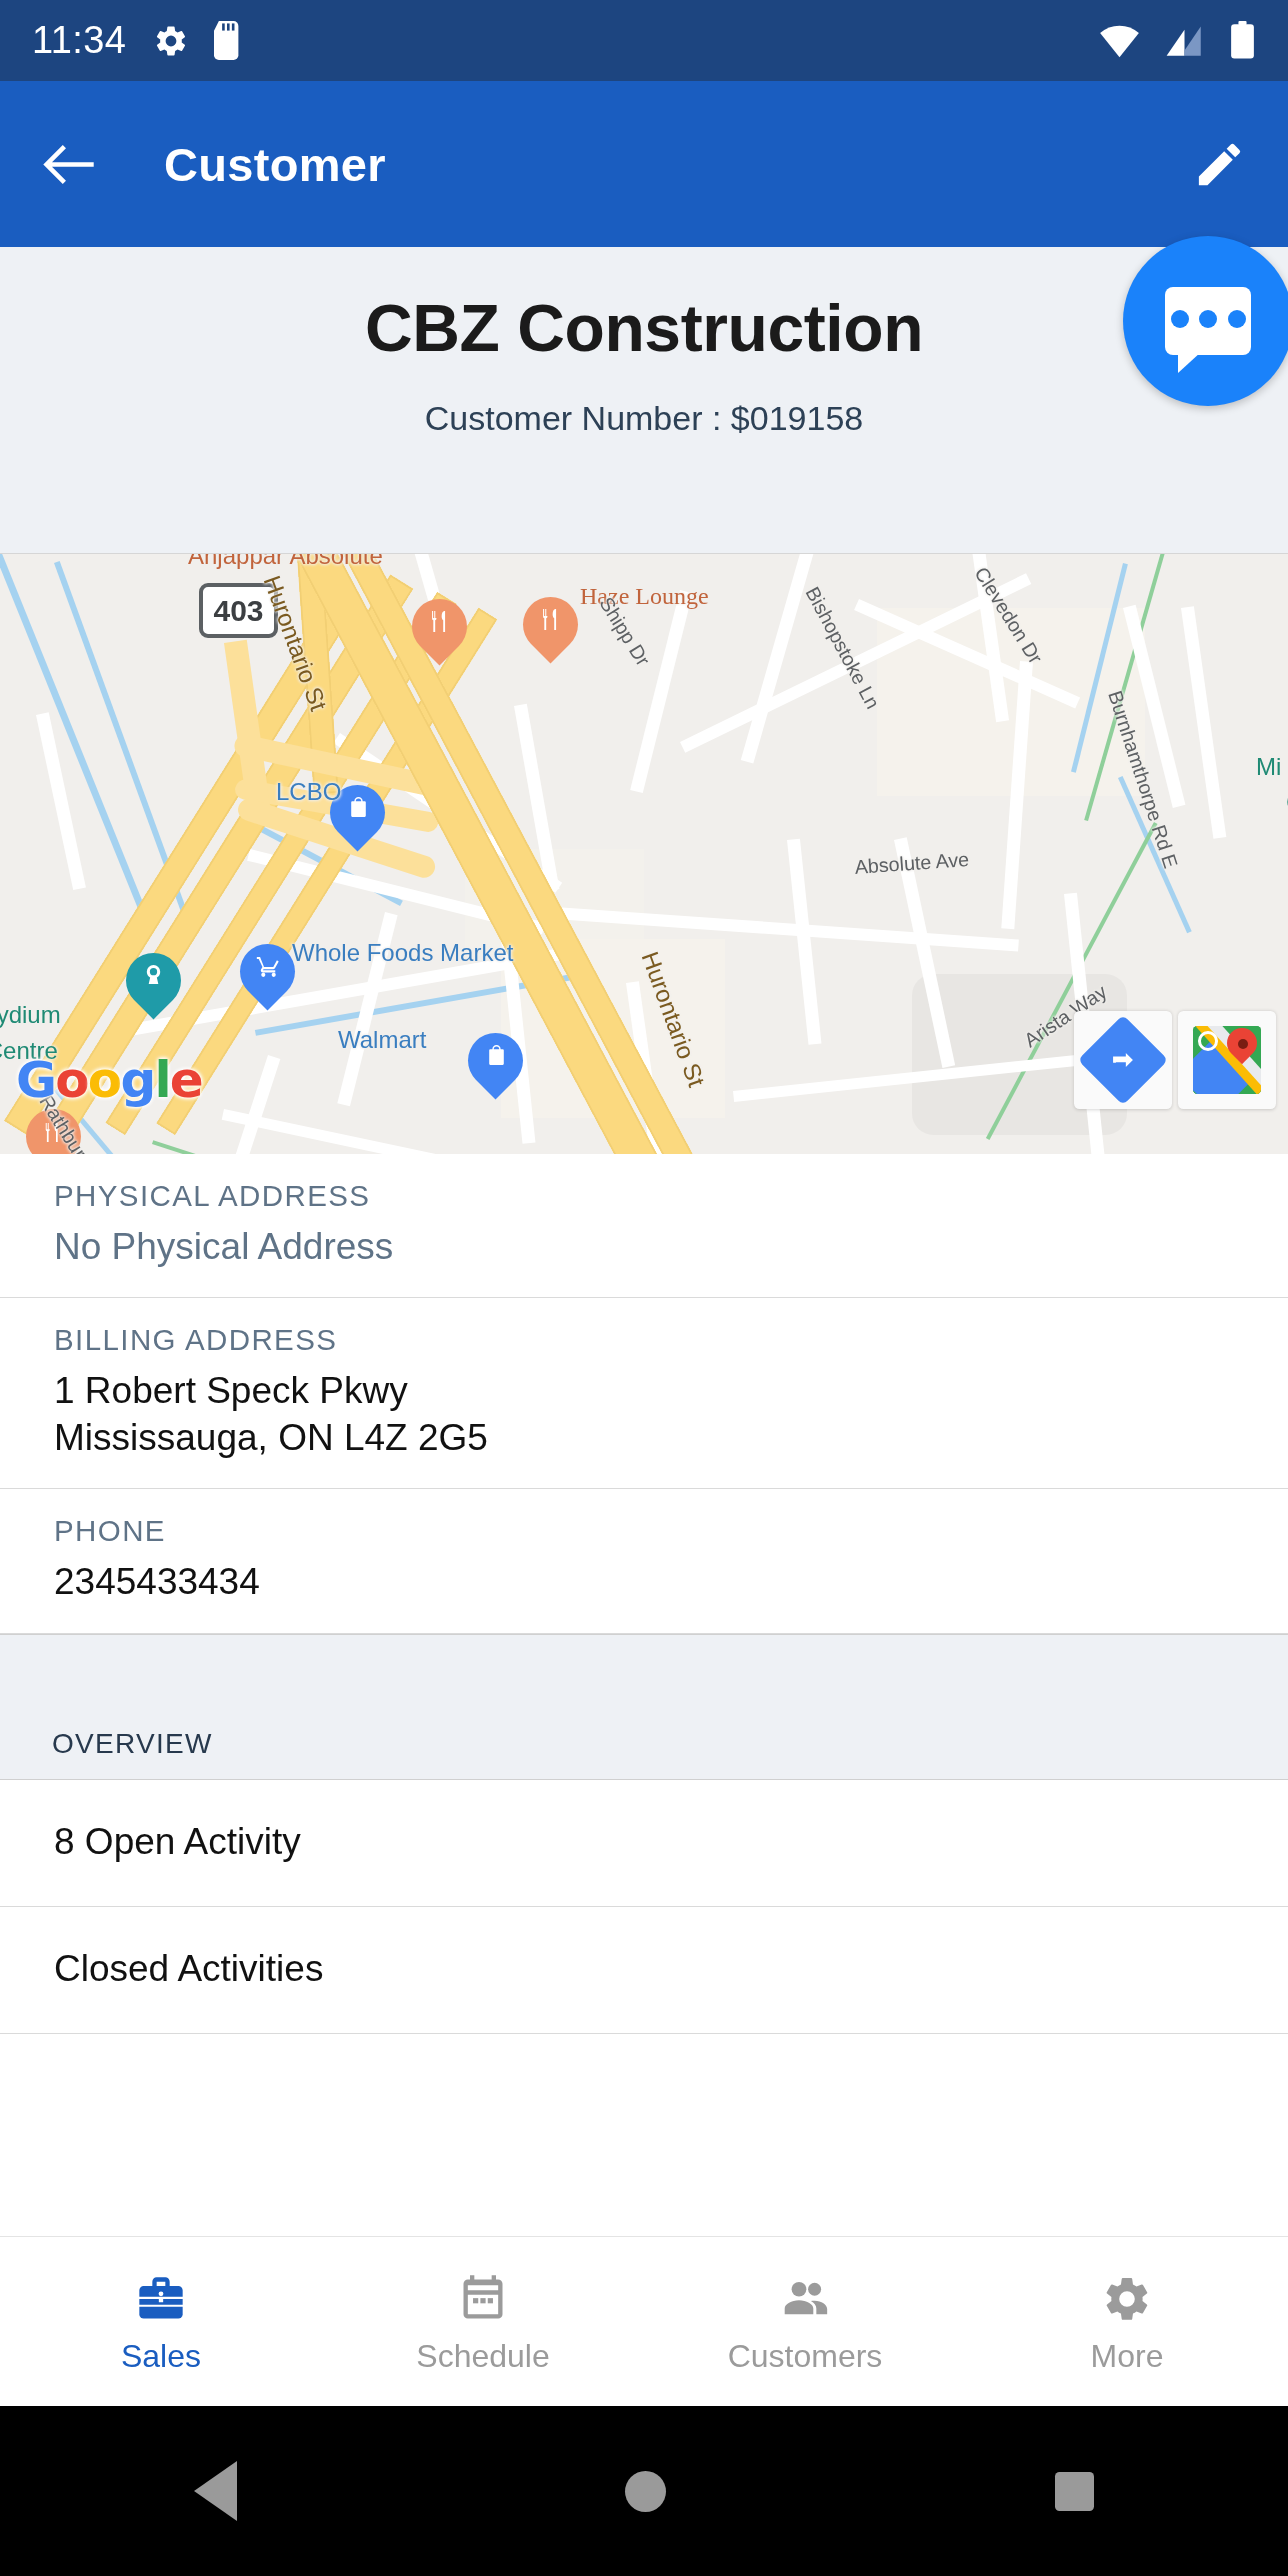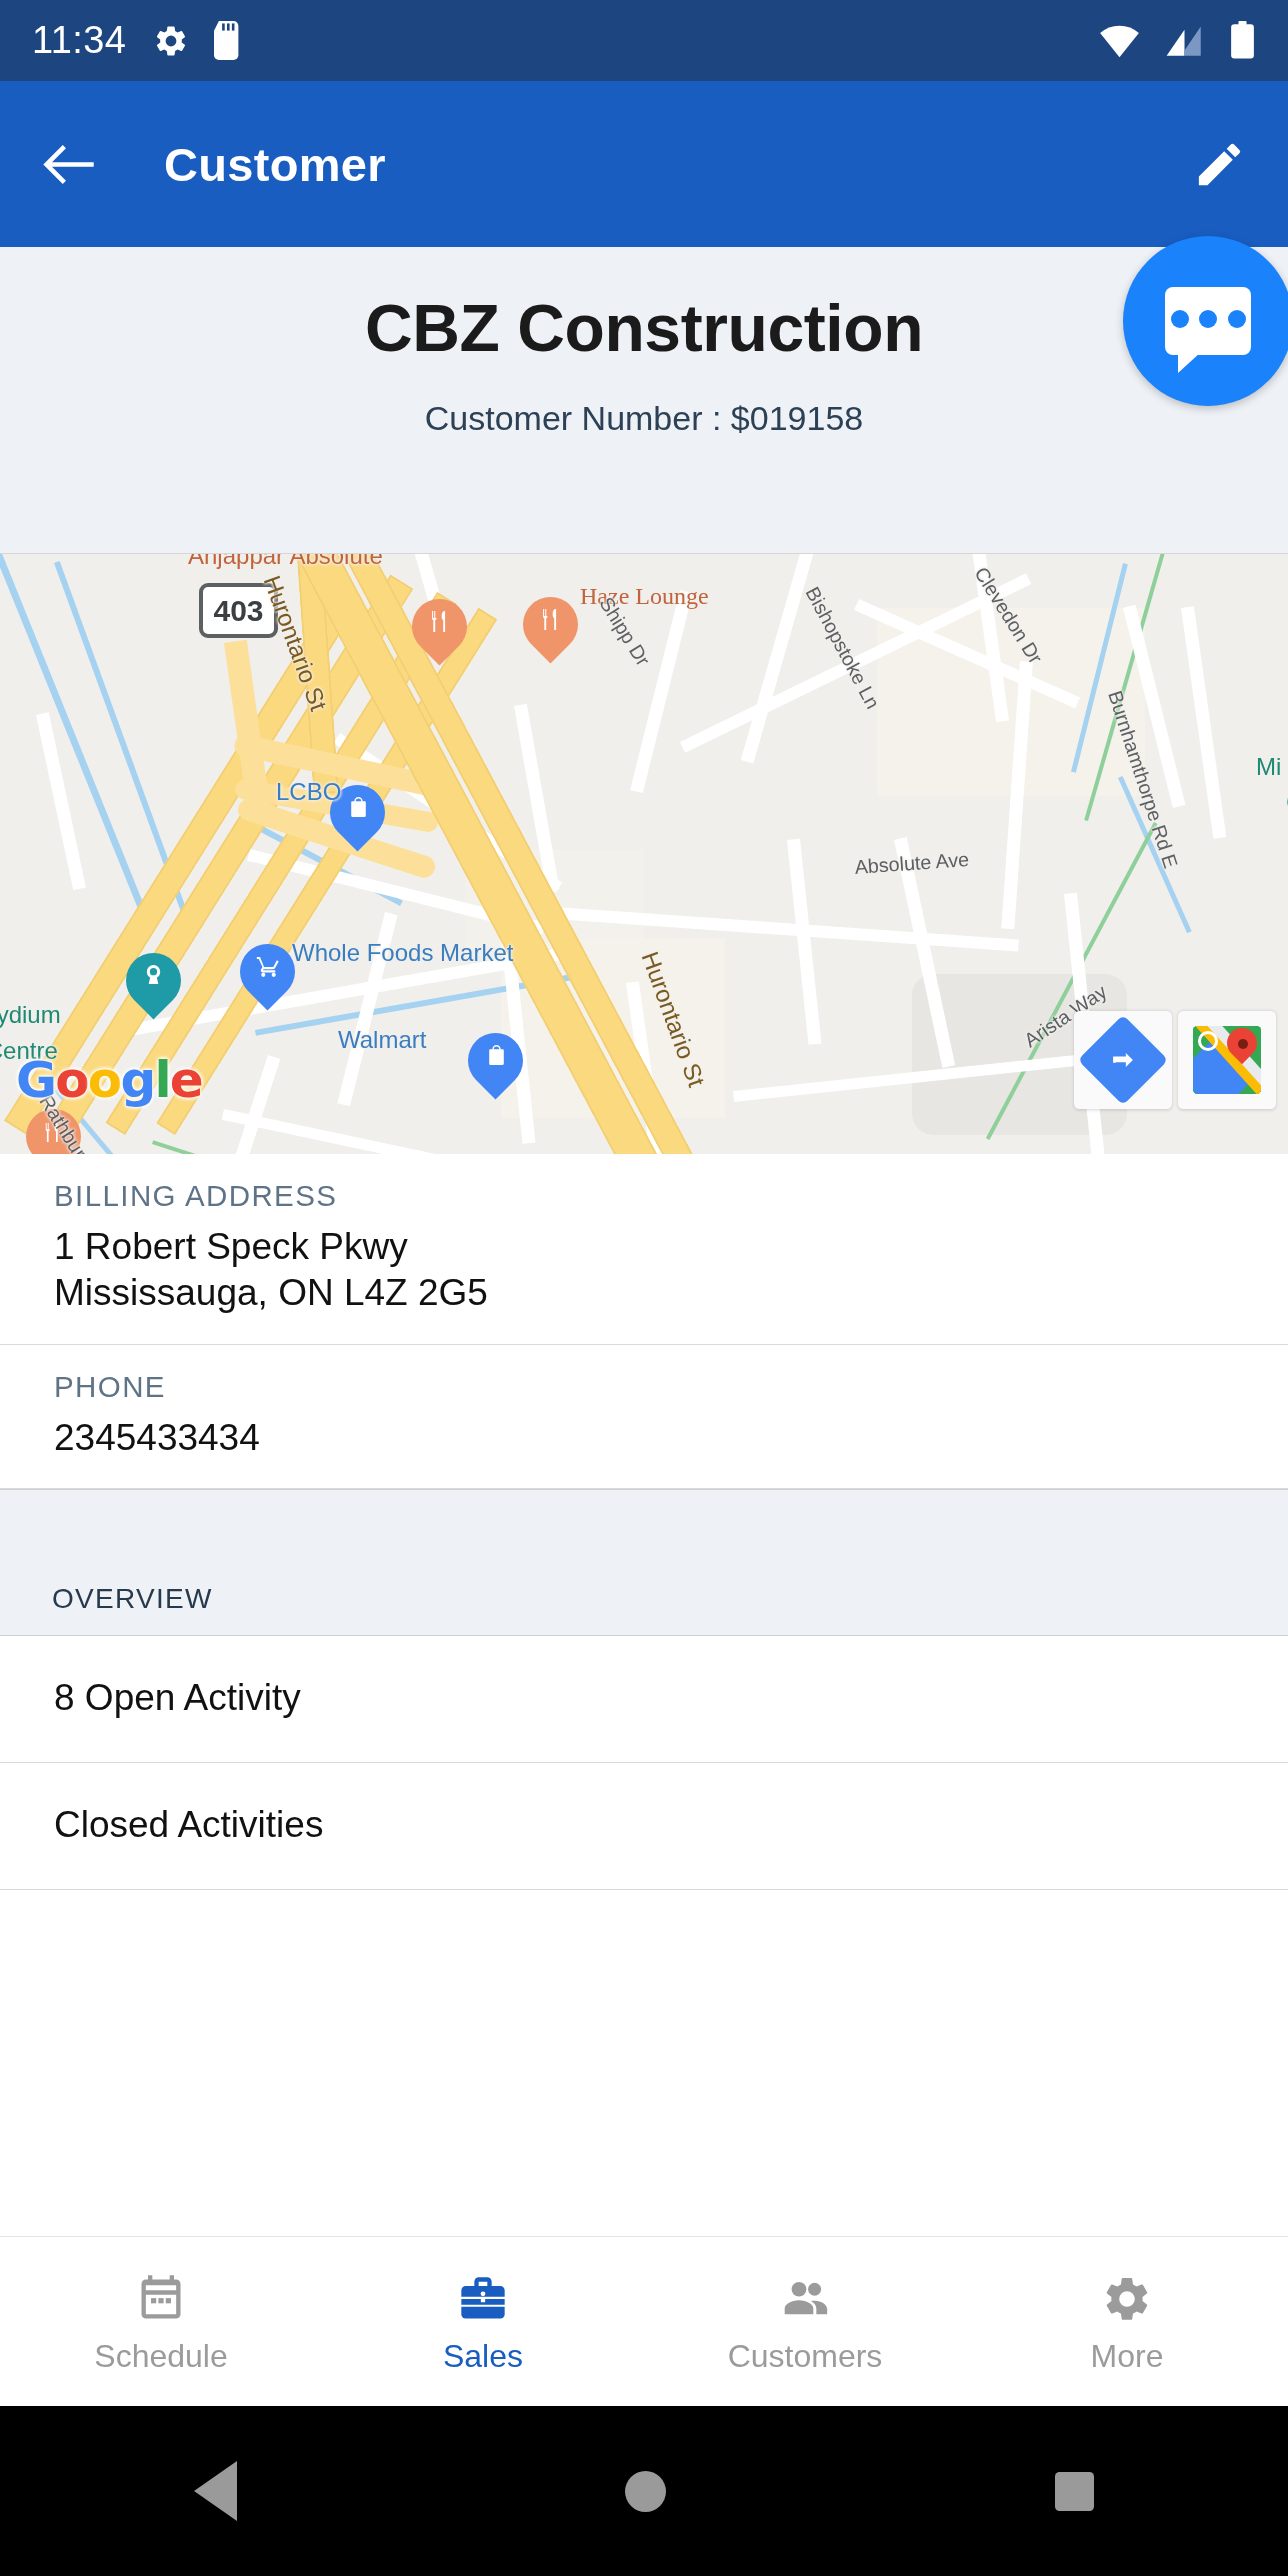--- a/index.html
+++ b/index.html
@@ -338,20 +338,24 @@
           <div style="position:absolute;left:5.4px;top:5.4px;width:19.7px;height:19.7px;border-radius:50%;border:3.6px solid #fff;"></div>
           <div style="position:absolute;left:34px;top:1.8px;width:30px;height:30px;border-radius:50% 50% 50% 0;background:#EA4335;transform:rotate(-45deg);"></div>
           <div style="position:absolute;left:45px;top:12.5px;width:10.7px;height:10.7px;border-radius:50%;background:#7a1d12;"></div>
         </div>
       </div>
     </div>
   </div>
 
   <div class="rows">
 
+    <div class="row">
+      <div class="row-label">PHYSICAL ADDRESS</div>
+      <div class="row-value muted">No Physical Address</div>
+    </div>
 
     <div class="row">
       <div class="row-label">BILLING ADDRESS</div>
       <div class="row-value">1 Robert Speck Pkwy</div>
       <div class="row-value">Mississauga, ON L4Z 2G5</div>
     </div>
 
     <div class="row">
       <div class="row-label">PHONE</div>
       <div class="row-value">2345433434</div>
@@ -364,45 +368,45 @@
     <div class="listrow">
       <div class="listrow-text">8 Open Activity</div>
     </div>
 
     <div class="listrow">
       <div class="listrow-text">Closed Activities</div>
     </div>
   </div>
 
   <div class="bottomnav">
+
+    <div class="navitem active">
+      <div class="navicon">
+        <svg width="52" height="52" viewBox="0 0 24 24">
+          <path fill="#1a5dc0" d="M20 6h-4V4a2 2 0 0 0-2-2h-4a2 2 0 0 0-2 2v2H4a2 2 0 0 0-2 2v3h20V8a2 2 0 0 0-2-2zM10 4h4v2h-4V4z"></path>
+          <path fill="#1a5dc0" d="M13 13.5h-2V12H2v2.6h20V12h-9v1.5z"></path>
+          <path fill="#1a5dc0" d="M2 15.6h20V19a2 2 0 0 1-2 2H4a2 2 0 0 1-2-2v-3.4z"></path>
+          <circle cx="12" cy="9.6" r="1.1" fill="#ffffff"></circle>
+        </svg>
+      </div>
+      <div class="navlabel">Sales</div>
+    </div>
 
     <div class="navitem">
       <div class="navicon">
         <svg width="52" height="52" viewBox="0 0 24 24">
           <path fill="#9b9b9b" d="M19 3h-1V1h-2v2H8V1H6v2H5a2 2 0 0 0-2 2v14a2 2 0 0 0 2 2h14a2 2 0 0 0 2-2V5a2 2 0 0 0-2-2zm0 16H5V10h14v9zm0-11H5V5.6h14V8z"></path>
           <rect x="7.4" y="11.6" width="2.4" height="2.4" fill="#9b9b9b"></rect>
           <rect x="10.8" y="11.6" width="2.4" height="2.4" fill="#9b9b9b"></rect>
           <rect x="14.2" y="11.6" width="2.4" height="2.4" fill="#9b9b9b"></rect>
         </svg>
       </div>
       <div class="navlabel">Schedule</div>
     </div>
 
-    <div class="navitem active">
-      <div class="navicon">
-        <svg width="52" height="52" viewBox="0 0 24 24">
-          <path fill="#1a5dc0" d="M20 6h-4V4a2 2 0 0 0-2-2h-4a2 2 0 0 0-2 2v2H4a2 2 0 0 0-2 2v3h20V8a2 2 0 0 0-2-2zM10 4h4v2h-4V4z"></path>
-          <path fill="#1a5dc0" d="M13 13.5h-2V12H2v2.6h20V12h-9v1.5z"></path>
-          <path fill="#1a5dc0" d="M2 15.6h20V19a2 2 0 0 1-2 2H4a2 2 0 0 1-2-2v-3.4z"></path>
-          <circle cx="12" cy="9.6" r="1.1" fill="#ffffff"></circle>
-        </svg>
-      </div>
-      <div class="navlabel">Sales</div>
-    </div>
-
     <div class="navitem">
       <div class="navicon">
         <svg width="55" height="52" viewBox="0 0 24 24">
           <circle cx="9" cy="7.5" r="3.4" fill="#9b9b9b"></circle>
           <circle cx="16.2" cy="7.5" r="3" fill="#9b9b9b"></circle>
           <path fill="#9b9b9b" d="M9 12.6c-3.4 0-6.6 1.7-6.6 3.8V19h13.2v-2.6c0-2.1-3.2-3.8-6.6-3.8z"></path>
           <path fill="#9b9b9b" d="M16.2 12.8c-.6 0-1.2.05-1.7.14 1.5.85 2.5 2 2.5 3.46V19h5v-2.4c0-1.9-2.6-3.8-5.8-3.8z"></path>
         </svg>
       </div>
       <div class="navlabel">Customers</div>

